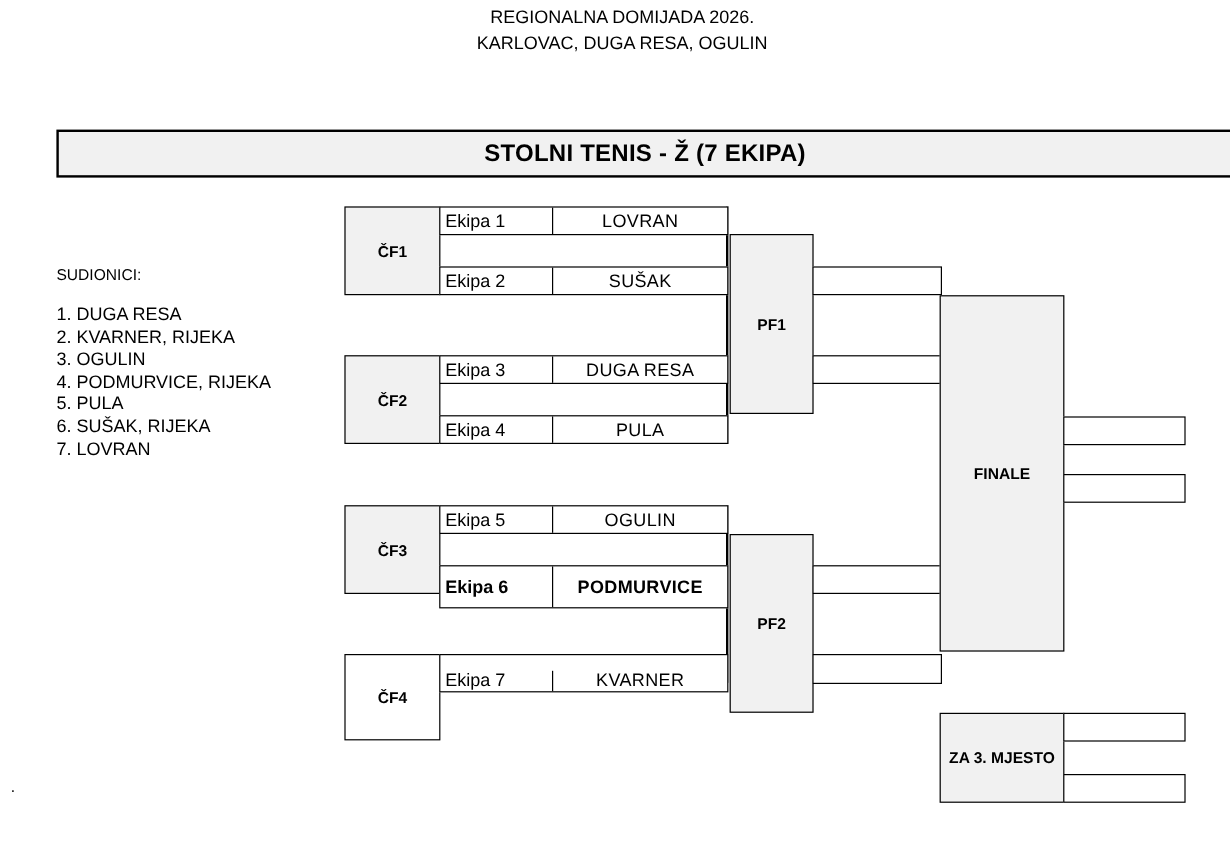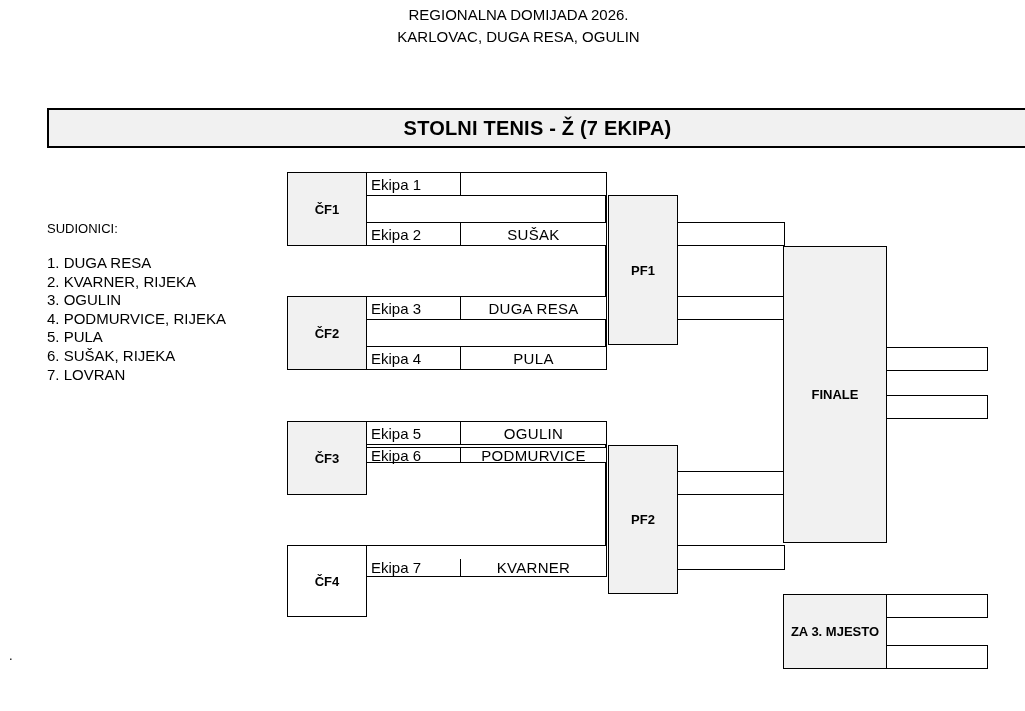--- a/index.html
+++ b/index.html
@@ -47,20 +47,21 @@
   </ul>
 
   <div class="abs vline" style="left:605px;top:172px;width:2px;height:198px;"></div>
   <div class="abs vline" style="left:605px;top:421px;width:2px;height:148px;"></div>
 
   <div class="abs box fill center bold lbl15" style="left:287px;top:172px;width:80px;height:74px;">
     <span>ČF1</span>
   </div>
   <div class="abs box match-row" style="left:366px;top:172px;width:241px;height:24px;">
     <div class="slot-cell">Ekipa 1</div>
+    <div class="team-cell">LOVRAN</div>
   </div>
   <div class="abs box match-row" style="left:366px;top:222px;width:241px;height:24px;">
     <div class="slot-cell">Ekipa 2</div>
     <div class="team-cell">SUŠAK</div>
   </div>
 
   <div class="abs box fill center bold lbl15" style="left:287px;top:296px;width:80px;height:74px;">
     <span>ČF2</span>
   </div>
   <div class="abs box match-row" style="left:366px;top:296px;width:241px;height:24px;">
@@ -72,21 +73,21 @@
     <div class="team-cell">PULA</div>
   </div>
 
   <div class="abs box fill center bold lbl15" style="left:287px;top:421px;width:80px;height:74px;">
     <span>ČF3</span>
   </div>
   <div class="abs box match-row" style="left:366px;top:421px;width:241px;height:24px;">
     <div class="slot-cell">Ekipa 5</div>
     <div class="team-cell">OGULIN</div>
   </div>
-  <div class="abs box match-row" style="left:366px;top:447px;width:241px;height:16px;">
+  <div class="abs box match-row" style="left:366px;top:471px;width:241px;height:36px;font-weight:bold;">
     <div class="slot-cell">Ekipa 6</div>
     <div class="team-cell">PODMURVICE</div>
   </div>
 
   <div class="abs box center bold lbl15" style="left:287px;top:545px;width:80px;height:72px;background:#fff;">
     <span>ČF4</span>
   </div>
   <div class="abs box match-row" style="left:366px;top:545px;width:241px;height:32px;align-items:flex-end;">
     <div class="slot-cell">Ekipa 7</div>
     <div class="team-cell">KVARNER</div>

